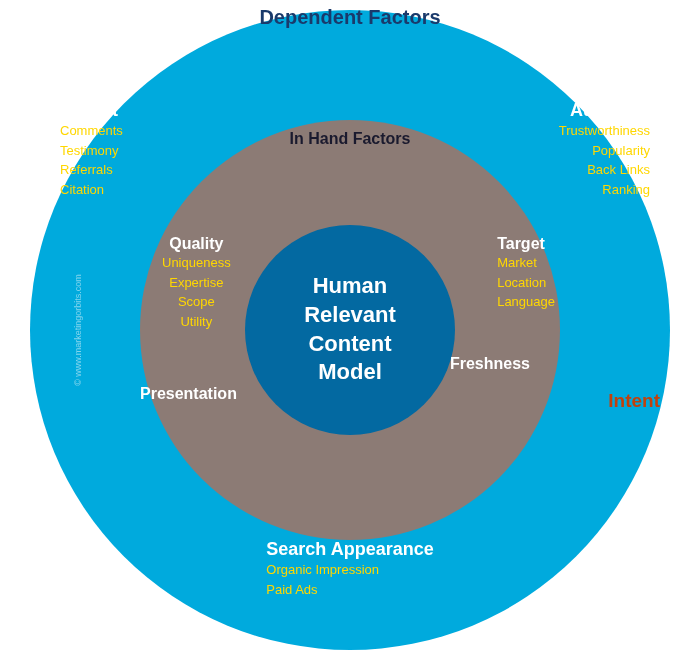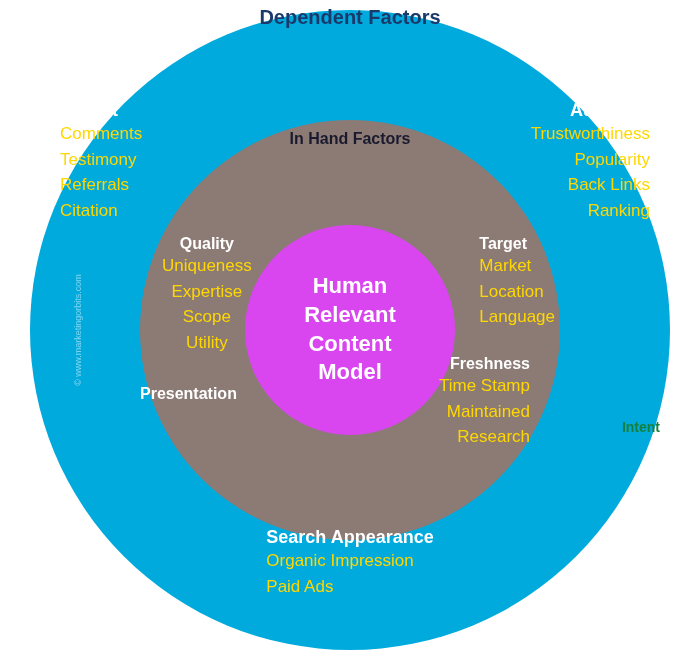--- a/index.html
+++ b/index.html
@@ -39,21 +39,21 @@
       top: 50%;
       left: 50%;
       transform: translate(-50%, -50%);
     }
     
     .circle-inner {
       position: absolute;
       width: 210px;
       height: 210px;
       border-radius: 50%;
-      background: #d946ef;
+      background: #0369a1;
       top: 50%;
       left: 50%;
       transform: translate(-50%, -50%);
       display: flex;
       align-items: center;
       justify-content: center;
       text-align: center;
     }
     .circle-inner-text {
       color: #fff;
@@ -65,21 +65,21 @@
     .label {
       position: absolute;
       text-align: center;
     }
     .label-title {
       font-weight: bold;
       color: #fff;
     }
     .label-items {
       color: #ffd700;
-      font-size: 17px;
+      font-size: 13px;
       line-height: 1.5;
     }
     
     .dependent-factors {
       position: absolute;
       top: 6px;
       left: 50%;
       transform: translateX(-50%);
       font-size: 20px;
       font-weight: bold;
@@ -143,34 +143,31 @@
 
   <div class="label" style="right:145px; top:235px; text-align:left;">
     <div class="label-title" style="font-size:16px; color:#fff;">Target</div>
     <div class="label-items">
       Market<br>Location<br>Language
     </div>
   </div>
 
   <div class="label" style="right:170px; top:355px; text-align:right;">
     <div class="label-title" style="font-size:16px; color:#fff;">Freshness</div>
-    <div class="label-items">
-      Time Stamp<br>Maintained<br>Research
-    </div>
   </div>
 
   <div class="label" style="left:140px; top:385px; text-align:left;">
     <div class="label-title" style="font-size:16px; color:#fff;">Presentation</div>
   </div>
 
   <div class="label" style="left:50%; transform:translateX(-50%); bottom:60px; text-align:left;">
     <div class="label-title" style="font-size:18px; color:#fff;">Search Appearance</div>
     <div class="label-items">
       Organic Impression<br>Paid Ads
     </div>
   </div>
 
   <div class="label" style="right:40px; top:390px; text-align:right;">
-    <div class="label-title" style="font-size:14px; color:#15803d;margin-top:29px;">Intent</div>
+    <div class="label-title" style="font-size:19px; color:#c2410c;">Intent</div>
   </div>
 
   <div style="position:absolute; left:22px; top:50%; transform:translateY(-50%) rotate(-90deg); font-size:9px; color:rgba(255,255,255,0.5); white-space:nowrap; transform-origin:center center;">© www.marketingorbits.com</div>
 </div>
 
 </body></html>

